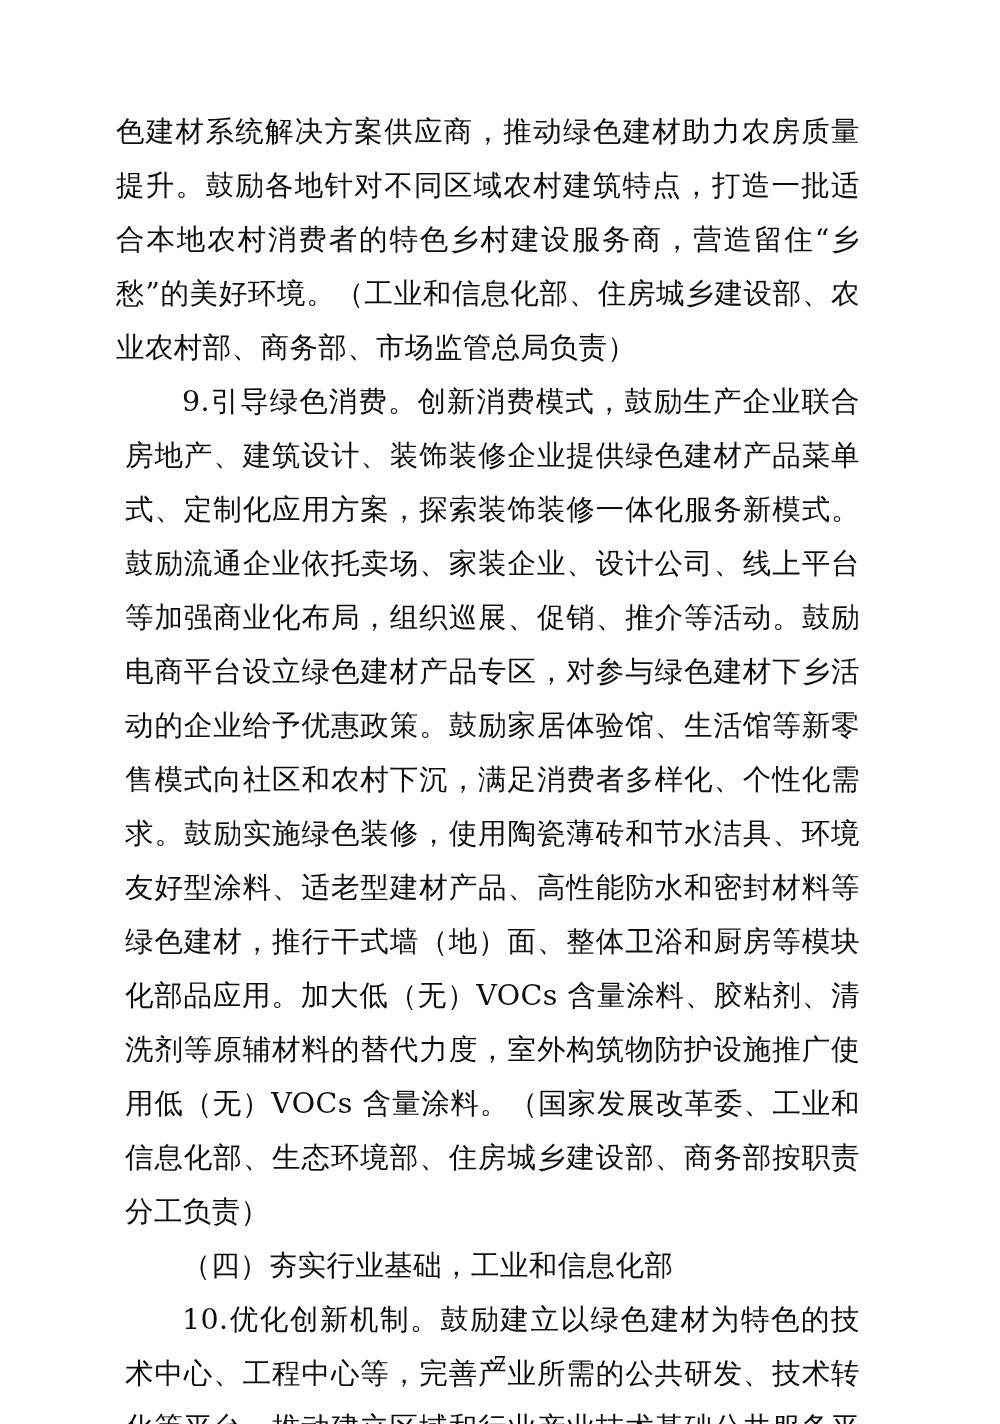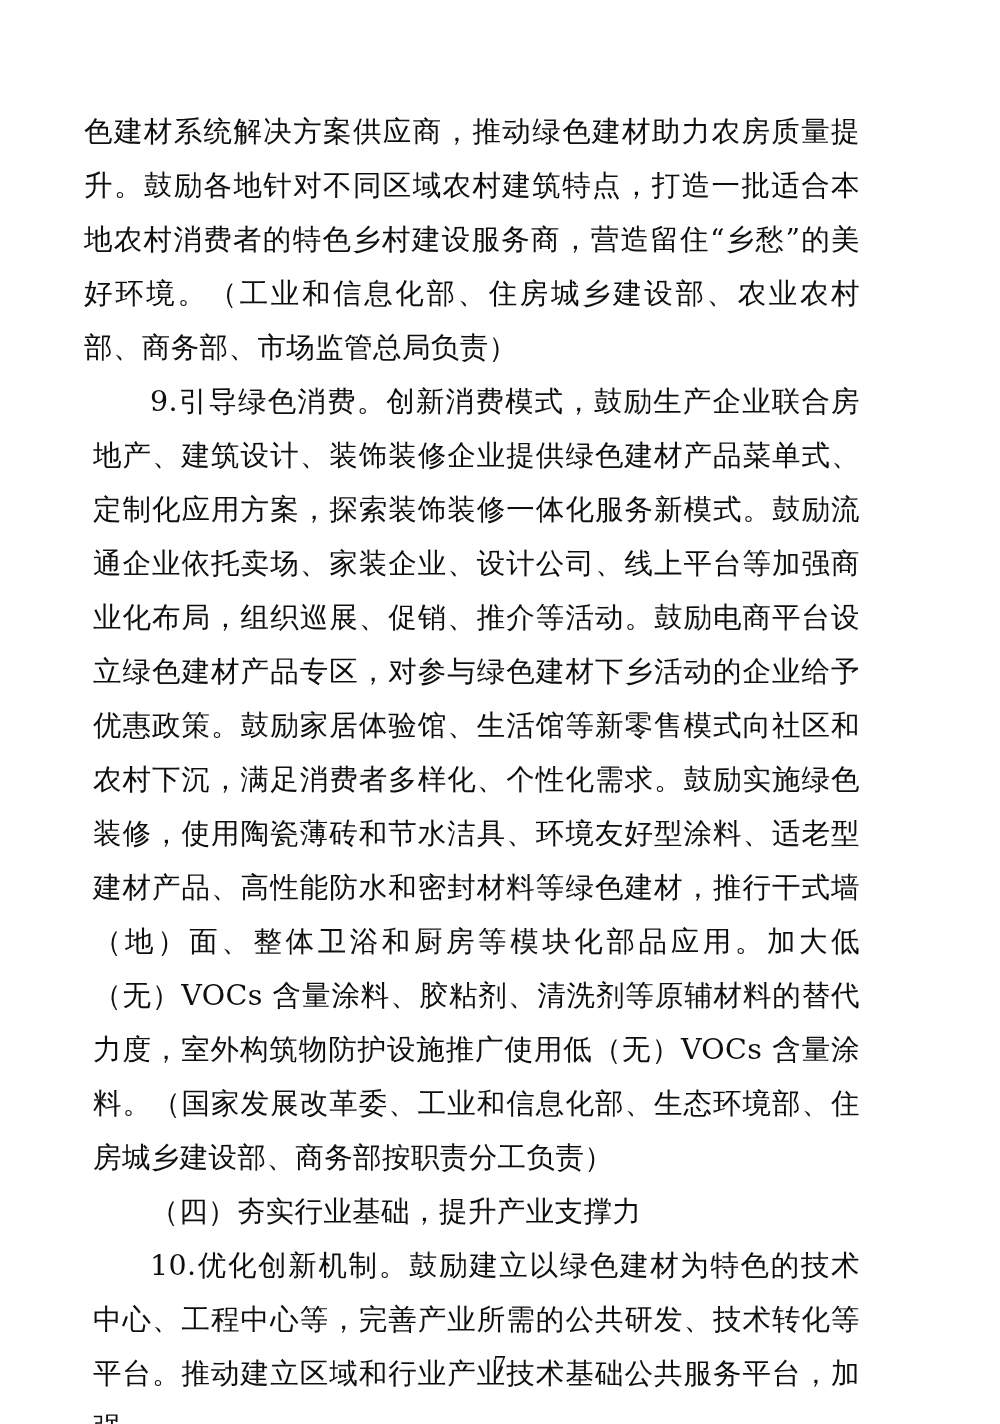--- a/index.html
+++ b/index.html
@@ -11,21 +11,21 @@
     width: 1000px;
     height: 1424px;
     font-family: "DejaVu Serif", "Liberation Serif", serif;
     color: #111111;
   }
   .page {
     position: relative;
     width: 1000px;
     height: 1424px;
     box-sizing: border-box;
-    padding: 105px 140px 60px 84px;
+    padding: 105px 140px 60px 116px;
     background: #ffffff;
   }
   .doc-body {
     font-size: 28.5px;
     line-height: 54px;
     letter-spacing: 0.4px;
     text-align: justify;
     text-justify: inter-ideograph;
     color: #0f0f0f;
   }
@@ -48,17 +48,17 @@
     color: #111111;
   }
 </style>
 </head>
 <body>
 
 <div class="page">
   <div class="doc-body">
     <p class="para">色建材系统解决方案供应商，推动绿色建材助力农房质量提升。鼓励各地针对不同区域农村建筑特点，打造一批适合本地农村消费者的特色乡村建设服务商，营造留住“乡愁”的美好环境。（工业和信息化部、住房城乡建设部、农业农村部、商务部、市场监管总局负责）</p>
     <p class="para indent">9.引导绿色消费。创新消费模式，鼓励生产企业联合房地产、建筑设计、装饰装修企业提供绿色建材产品菜单式、定制化应用方案，探索装饰装修一体化服务新模式。鼓励流通企业依托卖场、家装企业、设计公司、线上平台等加强商业化布局，组织巡展、促销、推介等活动。鼓励电商平台设立绿色建材产品专区，对参与绿色建材下乡活动的企业给予优惠政策。鼓励家居体验馆、生活馆等新零售模式向社区和农村下沉，满足消费者多样化、个性化需求。鼓励实施绿色装修，使用陶瓷薄砖和节水洁具、环境友好型涂料、适老型建材产品、高性能防水和密封材料等绿色建材，推行干式墙（地）面、整体卫浴和厨房等模块化部品应用。加大低（无）VOCs 含量涂料、胶粘剂、清洗剂等原辅材料的替代力度，室外构筑物防护设施推广使用低（无）VOCs 含量涂料。（国家发展改革委、工业和信息化部、生态环境部、住房城乡建设部、商务部按职责分工负责）</p>
-    <p class="para indent">（四）夯实行业基础，提升产业支撑力</p>
+    <p class="para indent">（四）夯实行业基础，工业和信息化部</p>
     <p class="para indent">10.优化创新机制。鼓励建立以绿色建材为特色的技术中心、工程中心等，完善产业所需的公共研发、技术转化等平台。推动建立区域和行业产业技术基础公共服务平台，加强</p>
   </div>
   <div class="page-number">7</div>
 </div>
 
 </body></html>

